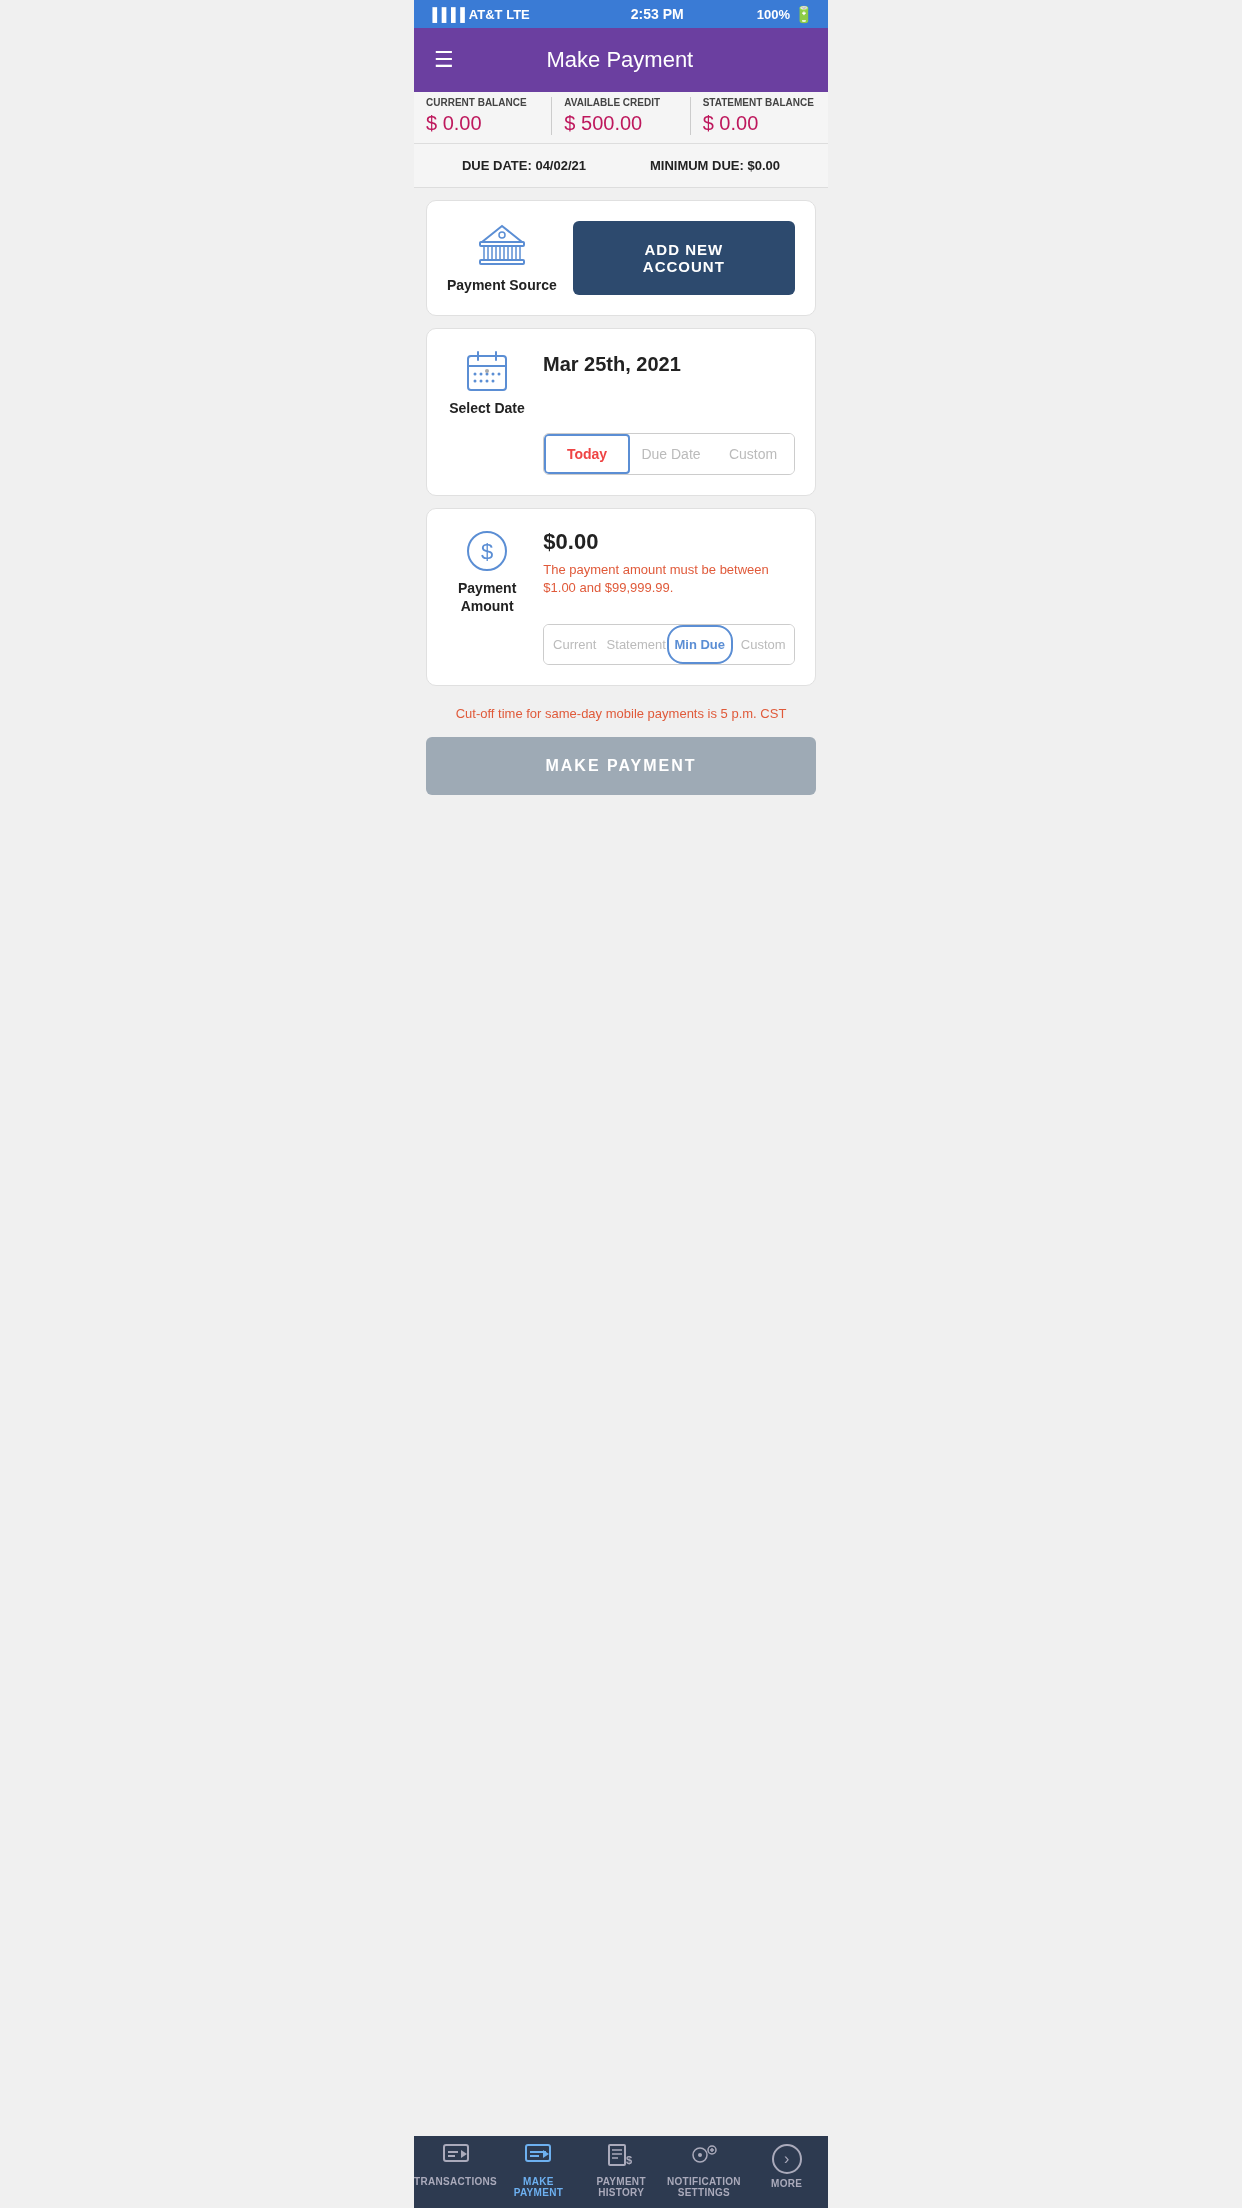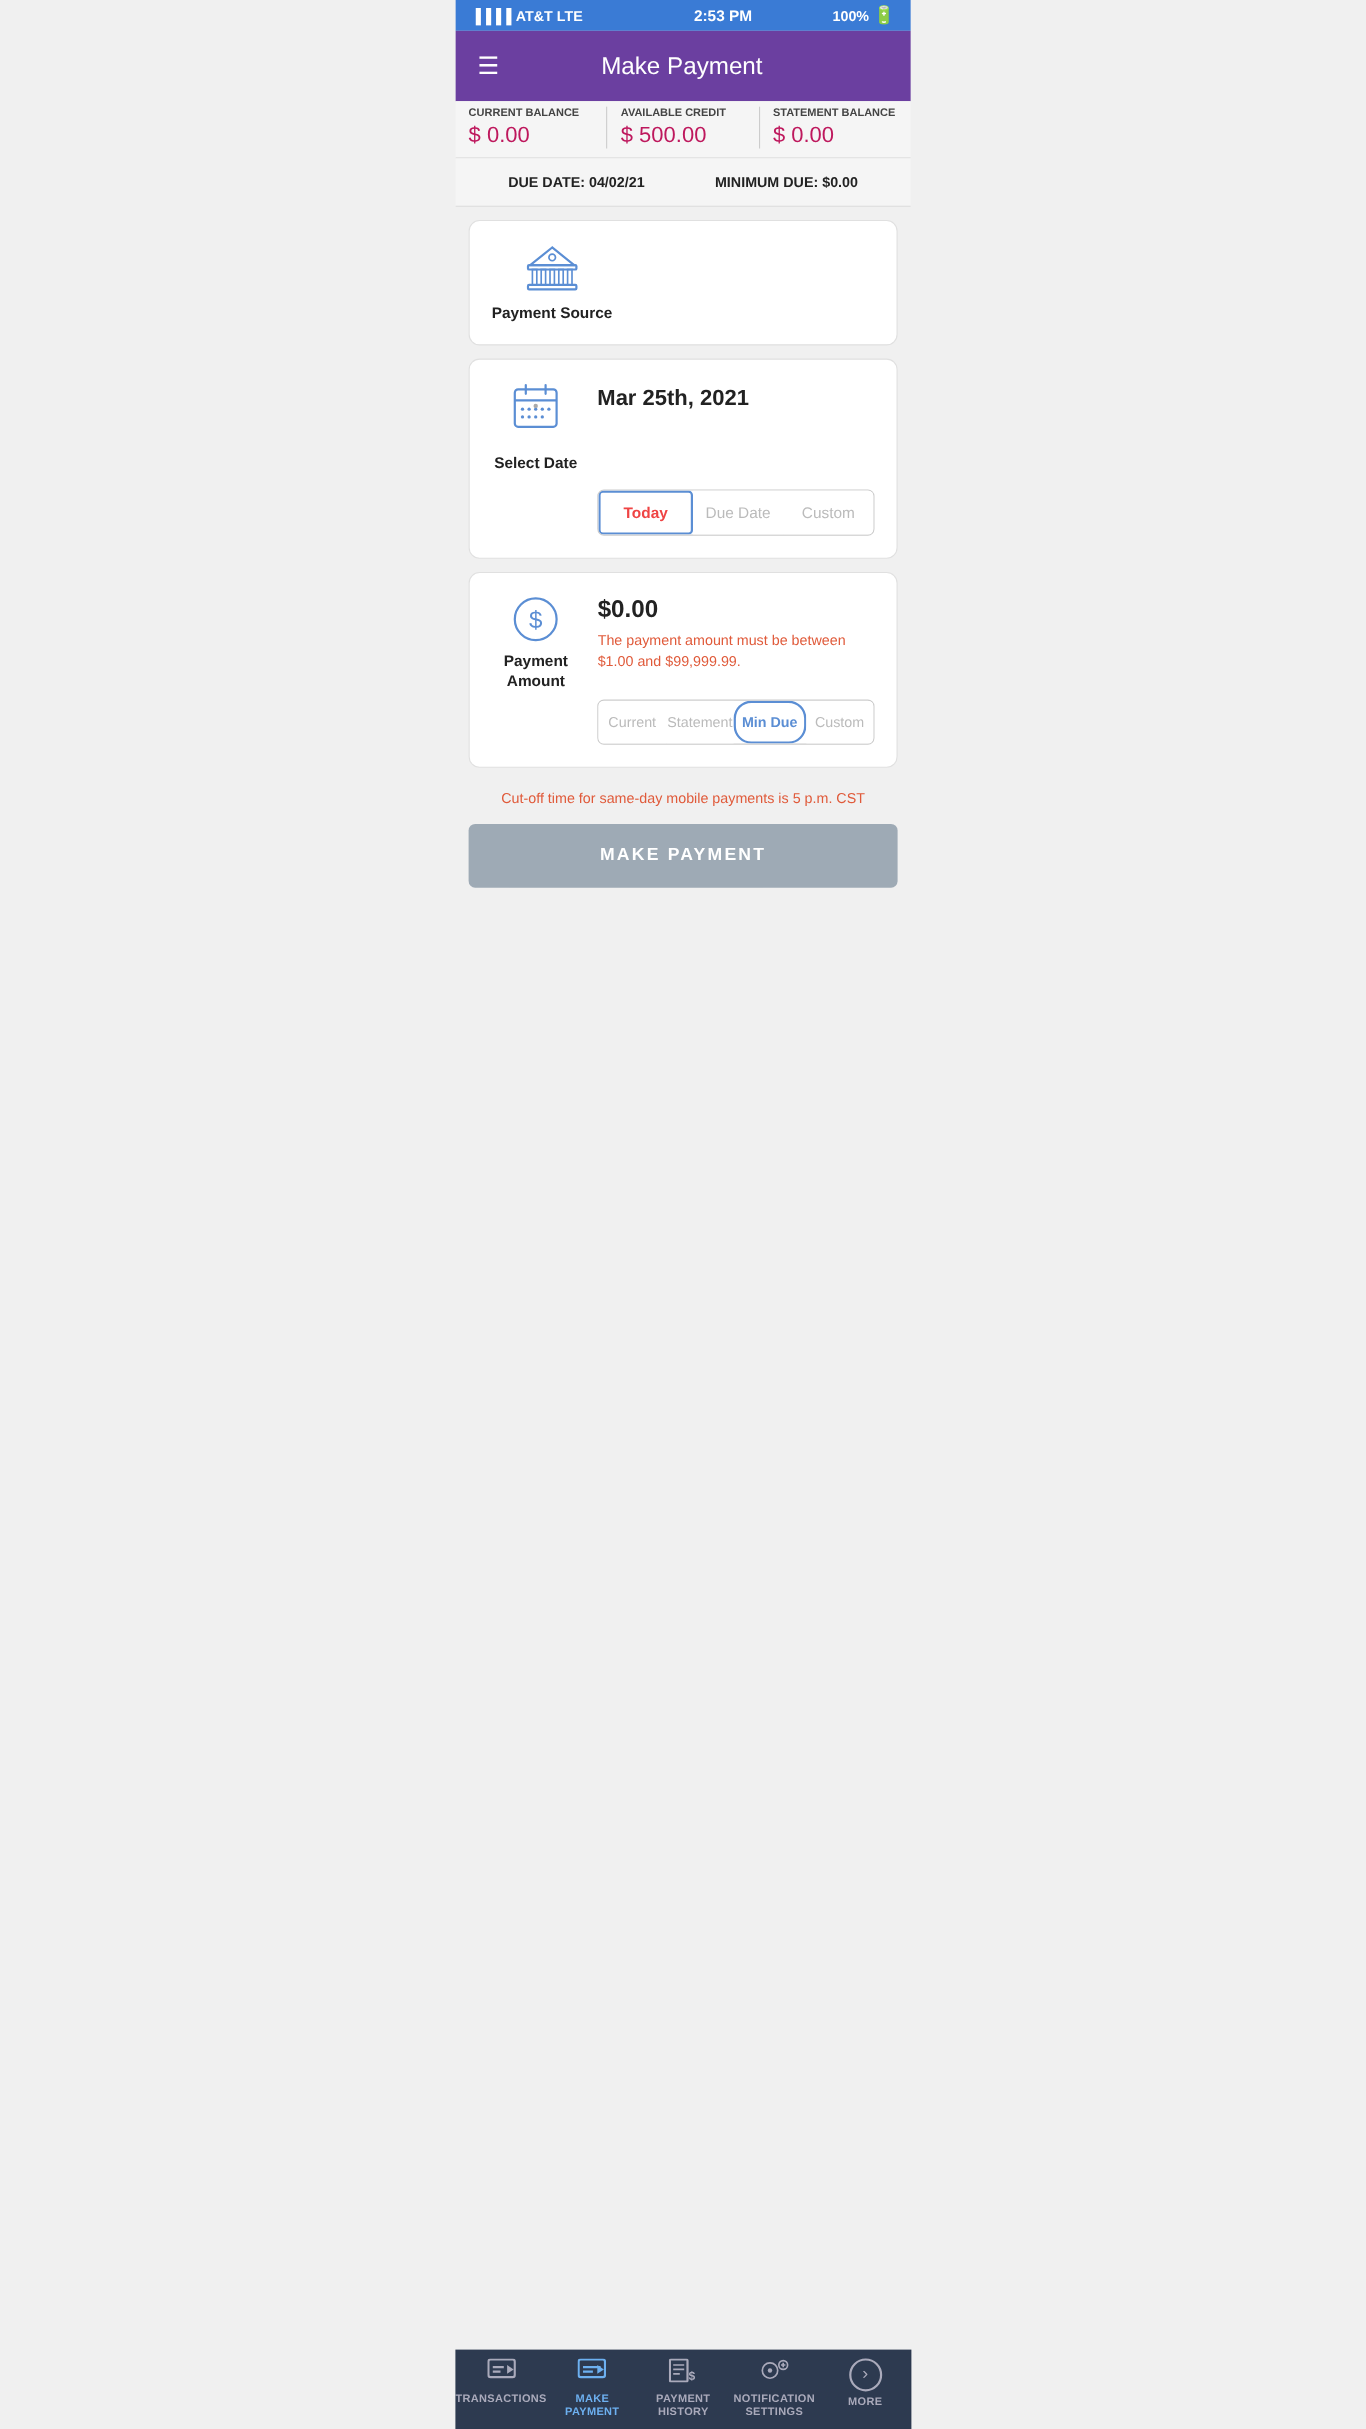--- a/index.html
+++ b/index.html
@@ -161,21 +161,21 @@
     .date-section-top {
       display: flex;
       align-items: flex-start;
       gap: 16px;
       margin-bottom: 16px;
     }
     .date-section-icon {
       display: flex;
       flex-direction: column;
       align-items: center;
-      gap: 20px;
+      gap: 6px;
       min-width: 80px;
     }
     .date-selected {
       font-size: 20px;
       font-weight: 700;
       color: #222;
       padding-top: 4px;
     }
     .date-tabs {
       display: flex;
@@ -392,20 +392,21 @@
         <rect x="8" y="24" width="4" height="14" stroke="#5b8ed4" stroke-width="1.5" fill="none"></rect>
         <rect x="16" y="24" width="4" height="14" stroke="#5b8ed4" stroke-width="1.5" fill="none"></rect>
         <rect x="24" y="24" width="4" height="14" stroke="#5b8ed4" stroke-width="1.5" fill="none"></rect>
         <rect x="32" y="24" width="4" height="14" stroke="#5b8ed4" stroke-width="1.5" fill="none"></rect>
         <rect x="40" y="24" width="4" height="14" stroke="#5b8ed4" stroke-width="1.5" fill="none"></rect>
         <polygon points="26,4 6,20 46,20" stroke="#5b8ed4" stroke-width="2" fill="none"></polygon>
         <circle cx="26" cy="13" r="3" stroke="#5b8ed4" stroke-width="1.5" fill="none"></circle>
       </svg>
       <span class="section-icon-label">Payment Source</span>
     </div>
+    <button class="add-account-btn">ADD NEW ACCOUNT</button>
   </div>
 
   
   <div class="date-section-card">
     <div class="date-section-top">
       <div class="date-section-icon cal-icon">
         <svg viewBox="0 0 44 44" fill="none" xmlns="http://www.w3.org/2000/svg">
           <rect x="3" y="7" width="38" height="34" rx="3" stroke="#5b8ed4" stroke-width="2" fill="none"></rect>
           <line x1="3" y1="17" x2="41" y2="17" stroke="#5b8ed4" stroke-width="2"></line>
           <line x1="13" y1="3" x2="13" y2="11" stroke="#5b8ed4" stroke-width="2" stroke-linecap="round"></line>

